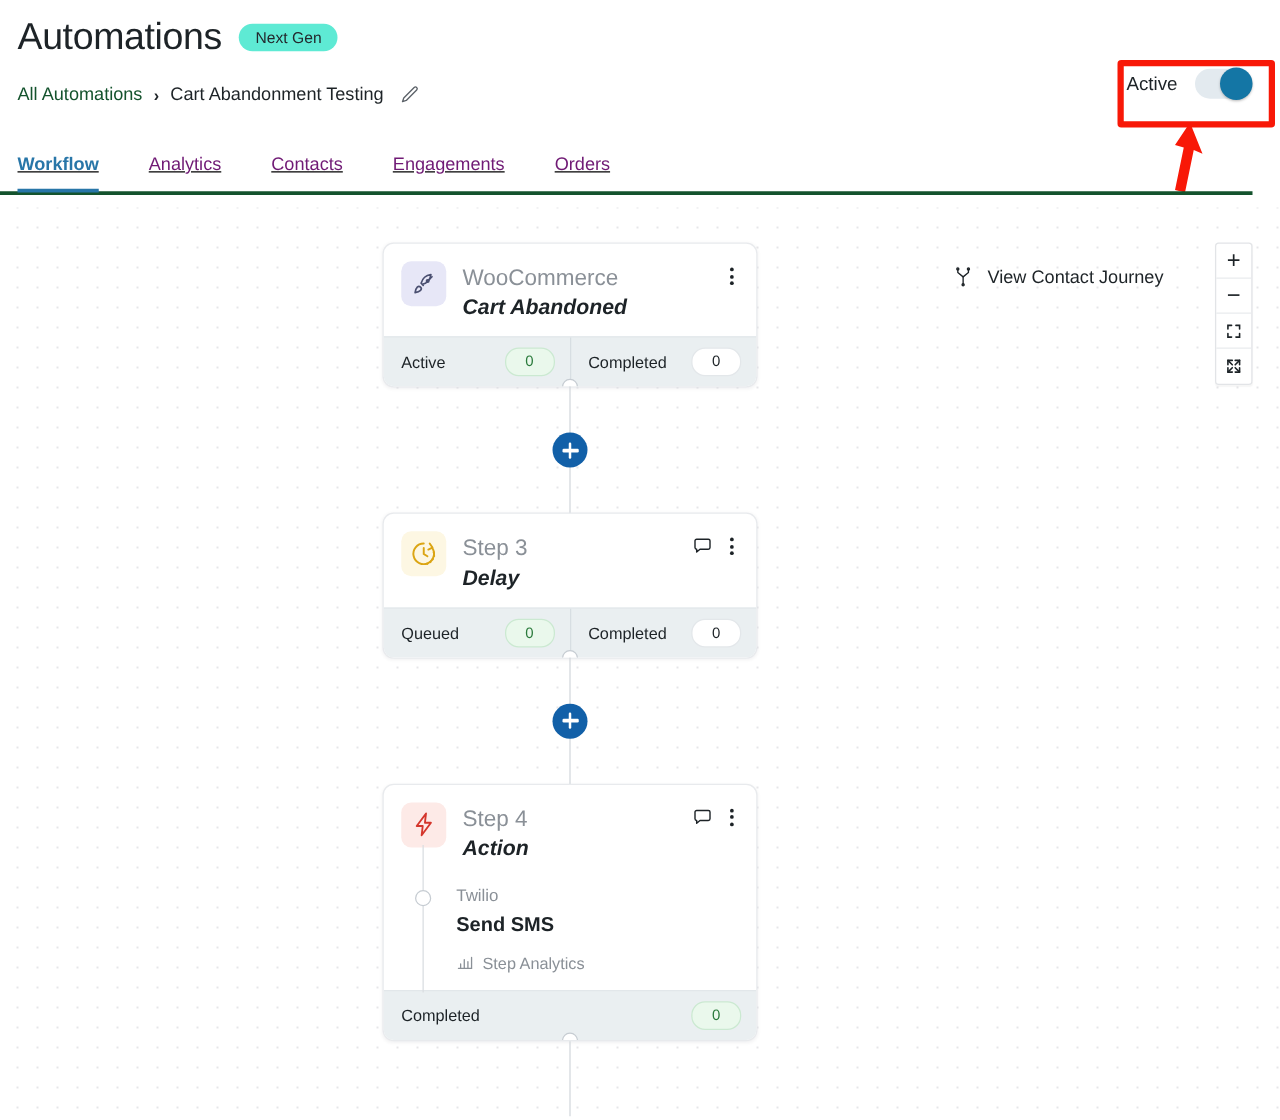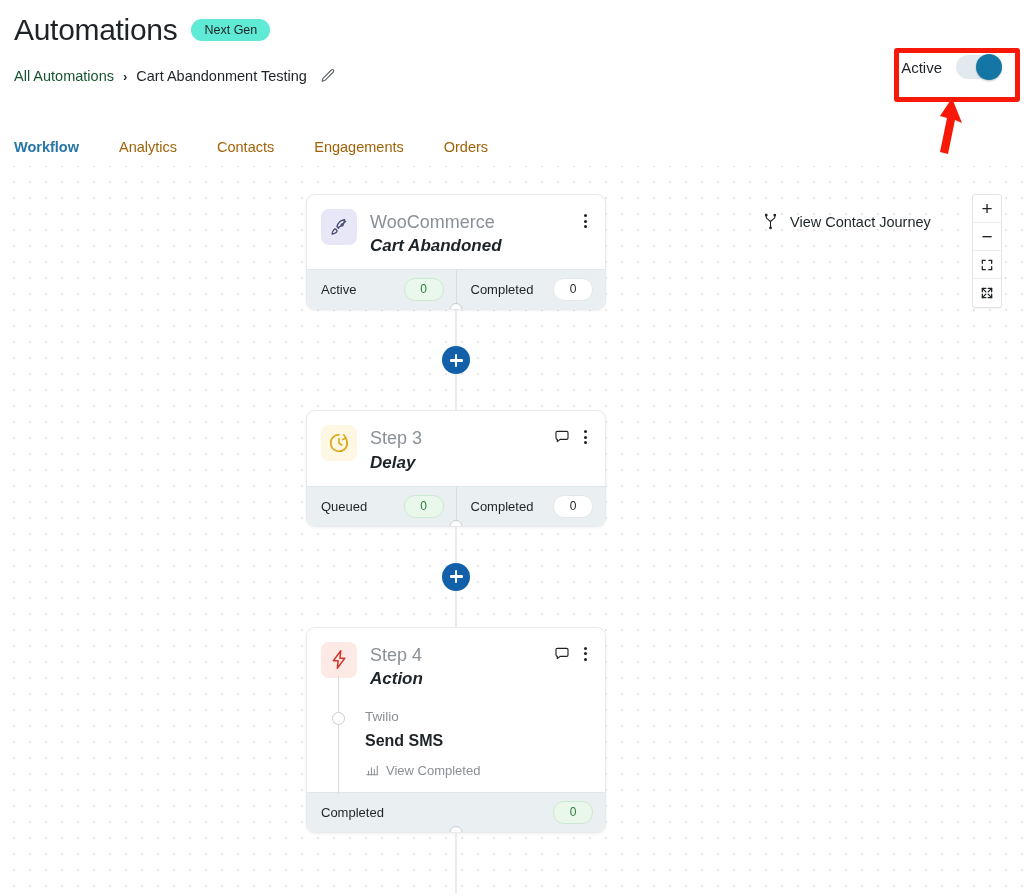--- a/index.html
+++ b/index.html
@@ -26,26 +26,26 @@
   }
 
   .breadcrumb { display: flex; align-items: center; gap: 9px; margin-top: 20px; font-size: 14.5px; }
   .crumb-link { color: #14532d; cursor: pointer; }
   .crumb-sep { color: #1d2327; font-weight: 700; font-size: 13px; }
   .crumb-current { color: #1d2327; }
   .pencil-btn { margin-left: 4px; display: flex; align-items: center; cursor: pointer; }
 
   
   .tabs {
-    display: flex; gap: 0; margin-top: 25px;
-    border-bottom: 6px solid #14532d; padding-left: 14px;
-    position: absolute; left: 0; top: 113px; right: 22px;
+    display: flex; gap: 0; margin-top: 10px;
+    border-bottom: 3px solid #14532d; padding-left: 14px;
+    position: absolute; left: 0; top: 113px; right: 22px; text-decoration: underline;
   }
   .tab {
-    font-size: 14.5px; color: #a16207; padding: 0 0 11px 0;
+    font-size: 14.5px; color: #701a75; padding: 0 0 11px 0;
     margin-right: 40px; cursor: pointer; position: relative; line-height: 1.3;
   }
   .tab.active { color: #2876a8; font-weight: 700; }
   .tab.active:after {
     content: ""; position: absolute; left: 0; right: 0; bottom: -1px;
     height: 3px; background: #2876a8;
   }
 
   
   .active-wrap {
@@ -387,21 +387,21 @@
           <div class="detail">
             <span class="rail"></span>
             <span class="rail-dot"></span>
             <div class="detail-sub">Twilio</div>
             <div class="detail-main">Send SMS</div>
             <div class="analytics-link">
               <svg width="14" height="14" viewBox="0 0 24 24" fill="none" stroke="#8a9097" stroke-width="1.8" stroke-linecap="round" stroke-linejoin="round">
                 <path d="M3 20h18"></path>
                   <path d="M6 20v-6M11 20V8M16 20v-9M21 20V5"></path>
               </svg>
-              <span>View Completed</span>
+              <span>Step Analytics</span>
             </div>
           </div>
         </div>
         <div class="card-foot">
           <div class="stat">
             <span>Completed</span>
             <span class="pill green">0</span>
           </div>
         </div>
         <span class="anchor bottom"></span>

